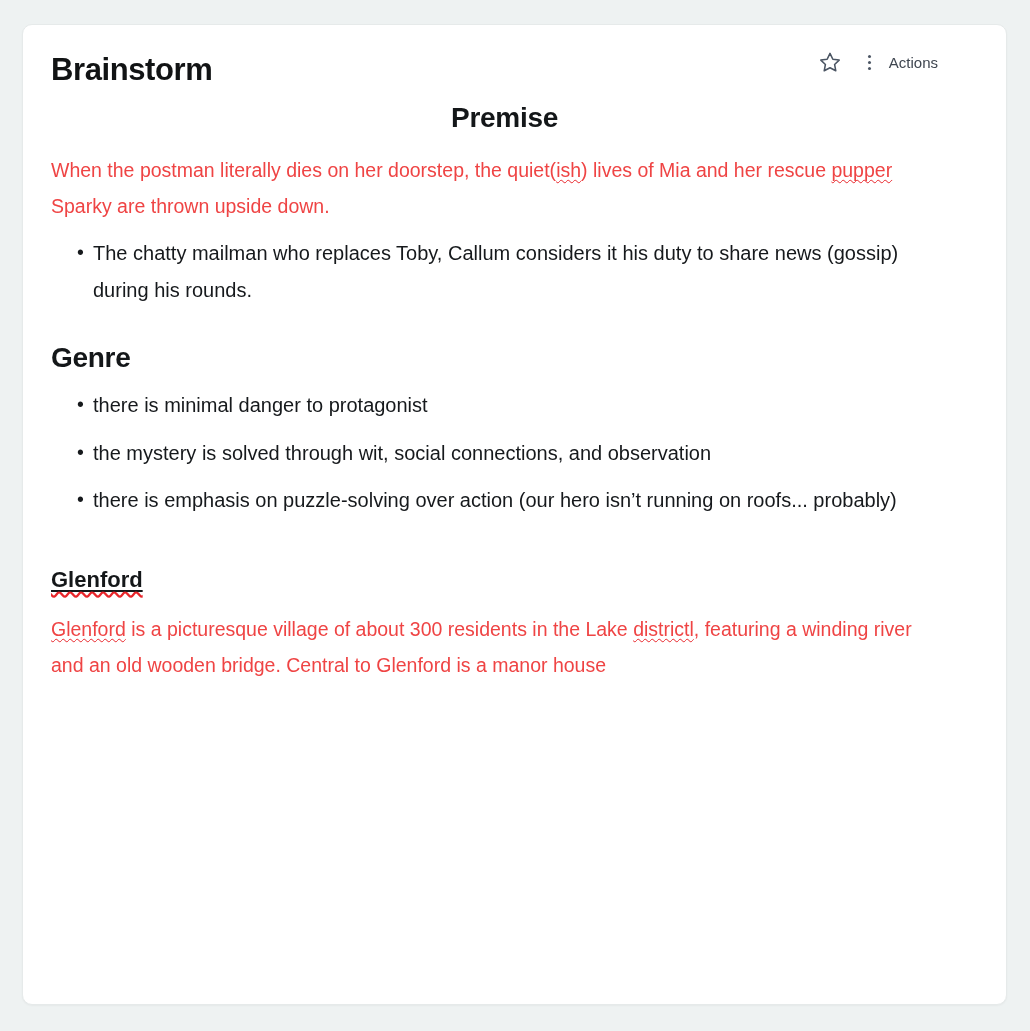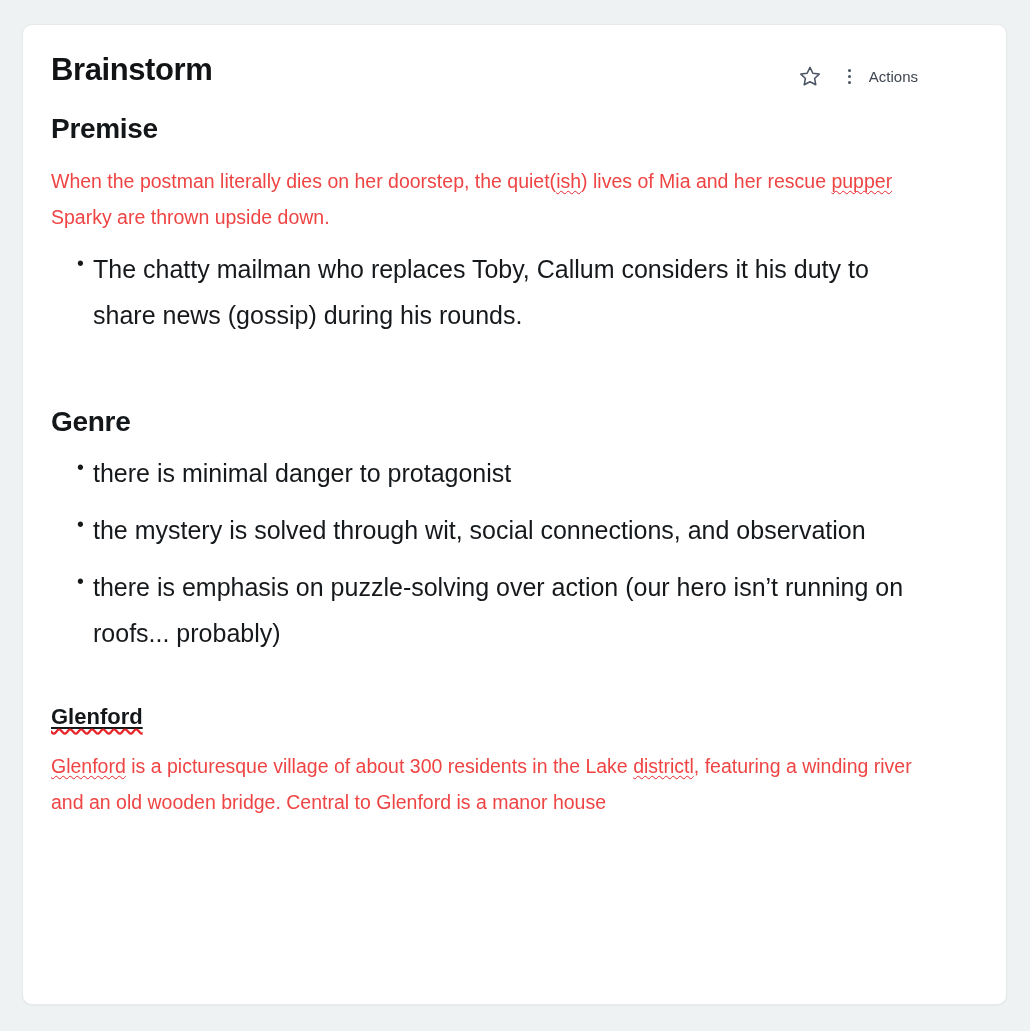--- a/index.html
+++ b/index.html
@@ -23,21 +23,21 @@
     height: 981px;
     background: #ffffff;
     border: 1px solid #e6eaea;
     border-radius: 10px;
     box-sizing: border-box;
     overflow: hidden;
     box-shadow: 0 1px 2px rgba(16, 24, 32, 0.04);
   }
 
   .doc-inner {
-    padding: 26px 68px 0 28px;
+    padding: 26px 48px 0 28px;
   }
 
   
   .doc-header {
     display: flex;
     align-items: flex-start;
     justify-content: space-between;
     padding-right: 20px;
   }
   .doc-title {
@@ -46,21 +46,20 @@
     color: #111314;
     letter-spacing: -0.4px;
     margin: 0;
     padding-left: 0px;
     line-height: 1.25;
   }
   .header-actions {
     display: flex;
     align-items: center;
     gap: 22px;
-    margin-top: 14px;
   }
   .icon-btn {
     display: flex;
     align-items: center;
     justify-content: center;
     background: none;
     border: none;
     padding: 0;
     cursor: pointer;
     color: #4b5563;
@@ -96,22 +95,22 @@
 
   
   .section-heading {
     font-size: 28px;
     font-weight: bold;
     color: #141719;
     letter-spacing: -0.3px;
     margin: 0;
     line-height: 1.3;
   }
-  #sec-premise-heading { margin-top: 21px; }
-  #sec-genre-heading   { margin-top: 66px; }
+  #sec-premise-heading { margin-top: 10px; text-align: center; }
+  #sec-genre-heading   { margin-top: 32px; }
   #sec-locations-heading { margin-top: 65px; }
 
   .sub-heading {
     font-size: 22px;
     font-weight: bold;
     color: #141719;
     margin: 0;
     margin-top: 46px;
     line-height: 1.35;
     display: inline-block;
@@ -131,21 +130,21 @@
 
   ul.bullets {
     margin: 0;
     margin-top: 10px;
     padding: 0;
     list-style: none;
     max-width: 880px;
   }
   ul.bullets li {
     position: relative;
-    font-size: 25px;
+    font-size: 20px;
     color: #16191c;
     line-height: 1.84;
     padding-left: 42px;
     margin-top: 11px;
   }
   ul.bullets li:first-child { margin-top: 8px; }
   ul.bullets li::before {
     content: "\2022";
     position: absolute;
     left: 26px;

